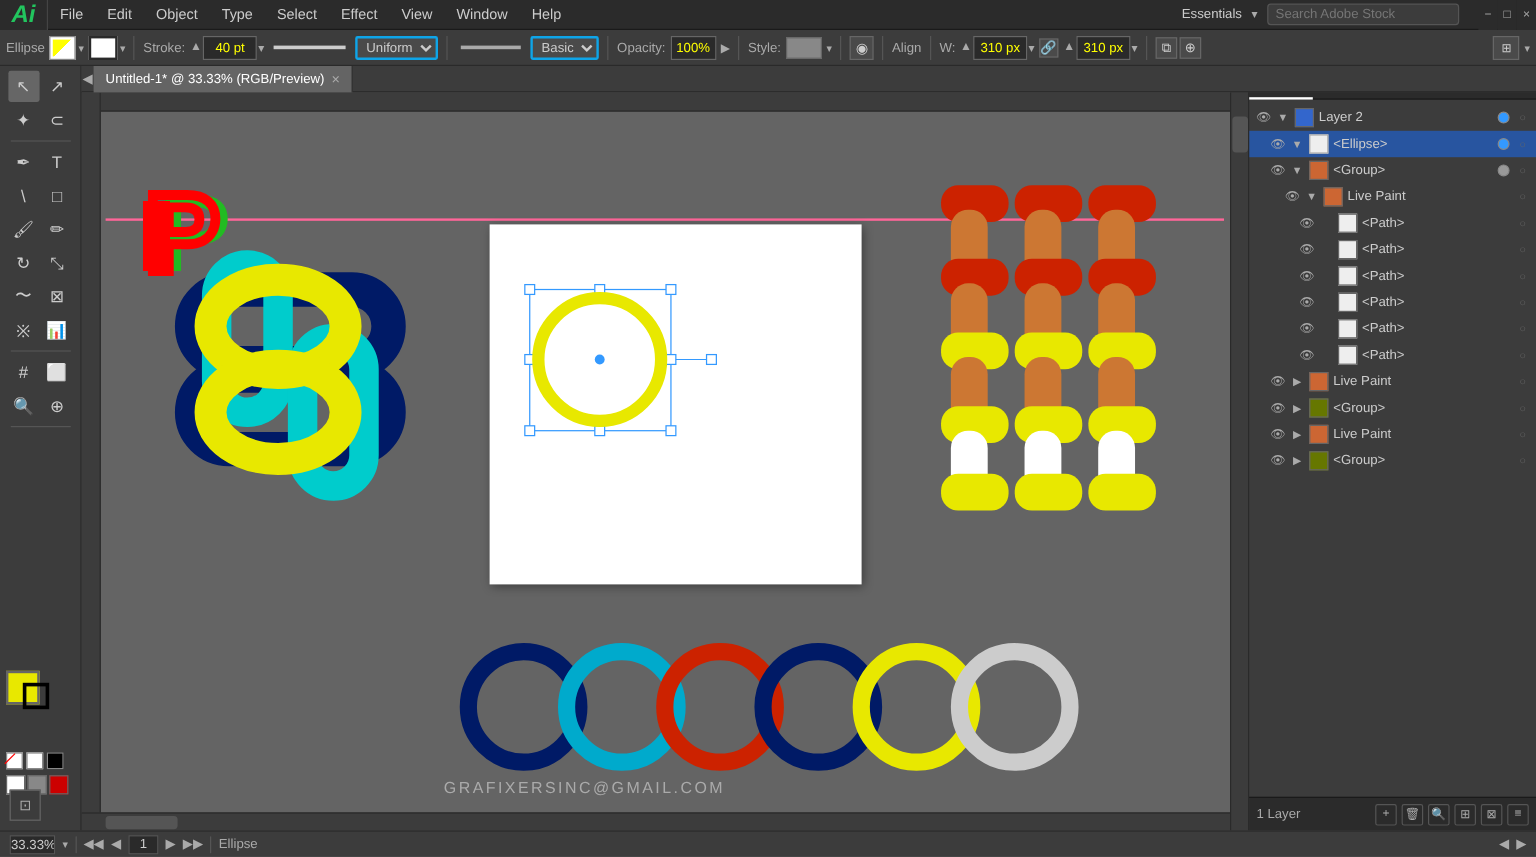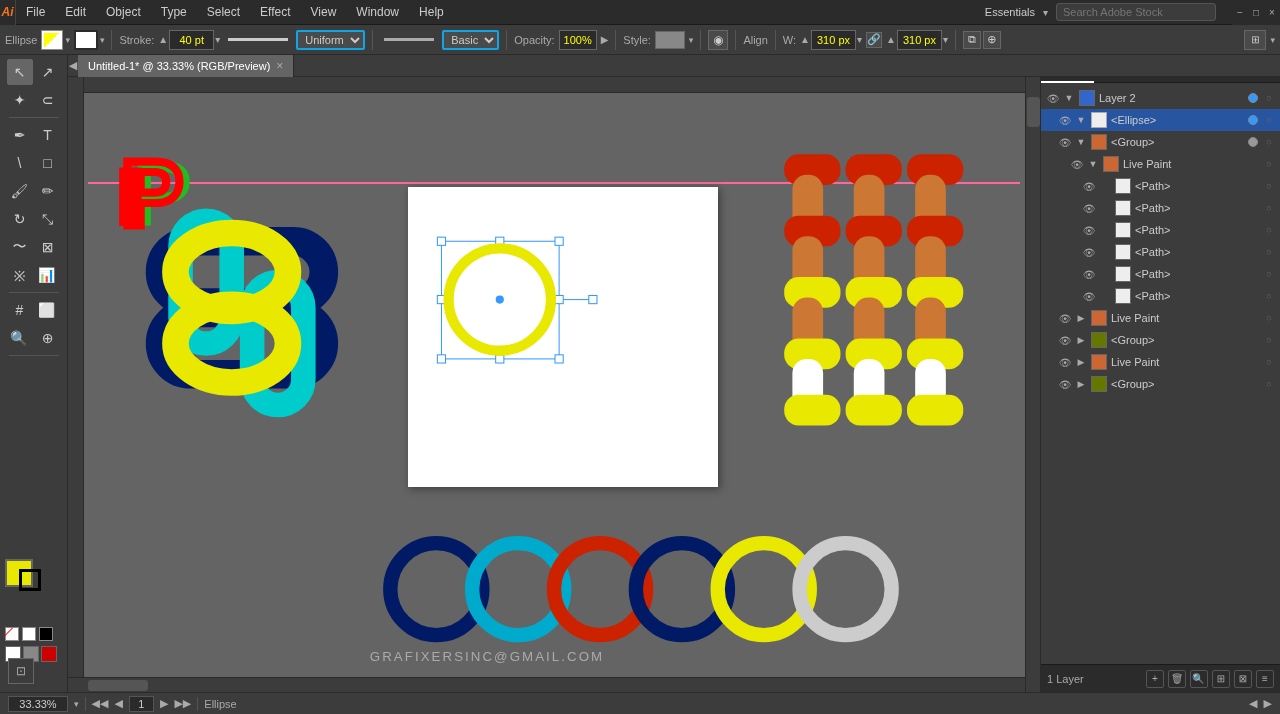--- a/index.html
+++ b/index.html
@@ -4,22 +4,22 @@
   <style>
     * { margin: 0; padding: 0; box-sizing: border-box; }
     body { width: 1280px; height: 714px; background: #535353; font-family: Arial, sans-serif; font-size: 11px; color: #ccc; overflow: hidden; position: relative; }
 
     
     #menu-bar {
       width: 1280px; height: 25px; background: #2b2b2b; display: flex; align-items: center;
       border-bottom: 1px solid #1a1a1a; position: absolute; top: 0; left: 0; z-index: 100;
     }
     #menu-bar .app-icon {
-      width: 16px; height: 25px; background: #2b2b2b; display: flex; align-items: center; justify-content: center;
-      color: #f97316; font-style: italic; font-weight: bold; font-size: 12px; border-right: 1px solid #444;
+      width: 40px; height: 25px; background: #2b2b2b; display: flex; align-items: center; justify-content: center;
+      color: #22c55e; font-style: italic; font-weight: bold; font-size: 20px; border-right: 1px solid #444;
     }
     #menu-bar .menu-item {
       padding: 0 10px; height: 25px; display: flex; align-items: center; color: #ccc; font-size: 12px; cursor: pointer;
     }
     #menu-bar .menu-spacer { flex: 1; }
     #menu-bar .menu-right { display: flex; align-items: center; gap: 8px; padding-right: 8px; padding-left: 40px; }
     #menu-bar .search-box {
       background: #3c3c3c; border: 1px solid #555; border-radius: 3px; padding: 2px 6px;
       color: #aaa; font-size: 11px; width: 160px; height: 18px;
     }
@@ -141,21 +141,21 @@
       display: flex; align-items: center; padding: 0 6px; gap: 4px; font-size: 11px; color: #aaa;
     }
     .pb-btn { background: none; border: 1px solid #555; color: #aaa; font-size: 10px; width: 18px; height: 18px; border-radius: 2px; cursor: pointer; display: flex; align-items: center; justify-content: center; }
 
     
     #status-bar {
       position: absolute; bottom: 0; left: 0; right: 0; height: 22px;
       background: #3c3c3c; border-top: 1px solid #2a2a2a; display: flex; align-items: center;
       padding: 0 8px; gap: 6px; font-size: 11px; color: #aaa; z-index: 100;
     }
-    .status-input { background: #2a2a2a; border: 1px solid #555; color: #ccc; font-size: 11px; height: 16px; width: 60px; text-align: center; }
+    .status-input { background: #2a2a2a; border: 1px solid #555; color: #ccc; font-size: 11px; height: 16px; width: 38px; text-align: center; }
     .status-divider { width: 1px; height: 14px; background: #555; }
 
     
     #vscroll { position: absolute; top: 77px; right: 240px; width: 15px; bottom: 22px; background: #3c3c3c; border-left: 1px solid #2a2a2a; }
     #hscroll { position: absolute; bottom: 22px; left: 68px; right: 255px; height: 15px; background: #3c3c3c; border-top: 1px solid #2a2a2a; }
 
     
     #canvas-svg { position: absolute; top: 0; left: 0; width: 100%; height: 100%; pointer-events: none; }
   </style>
 </head>

